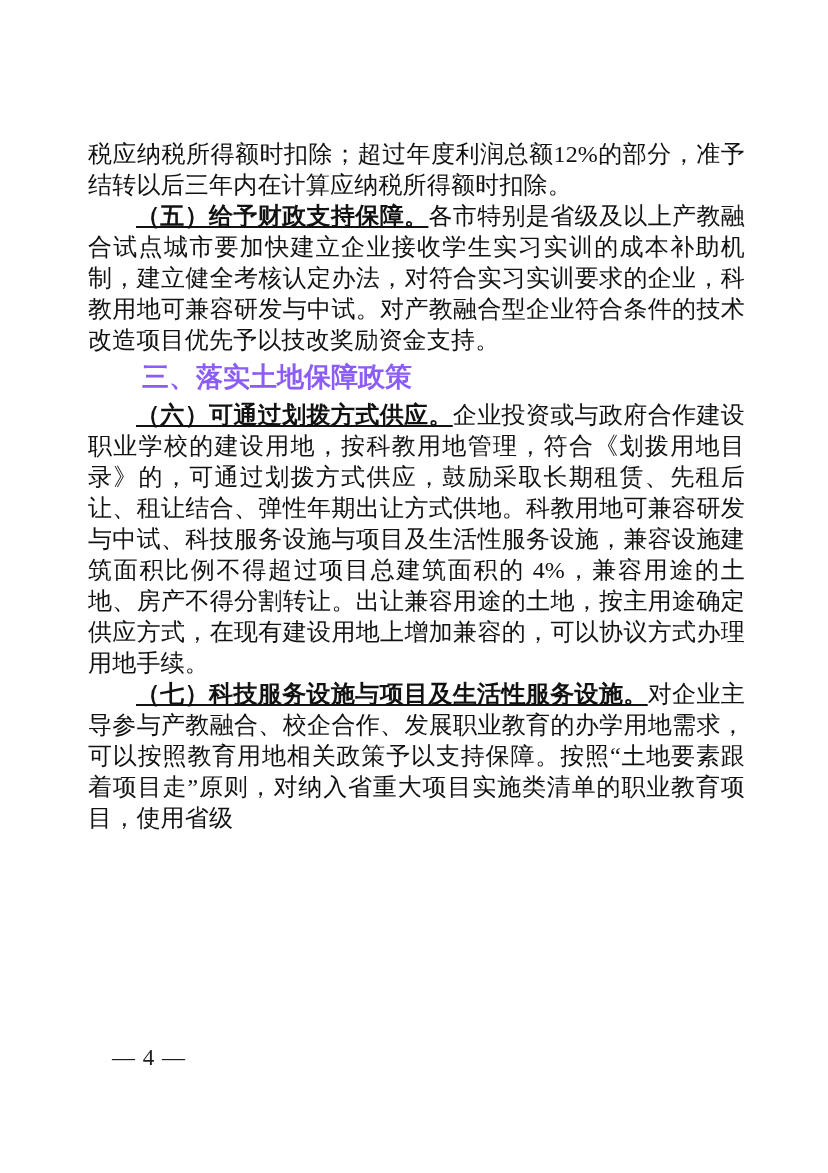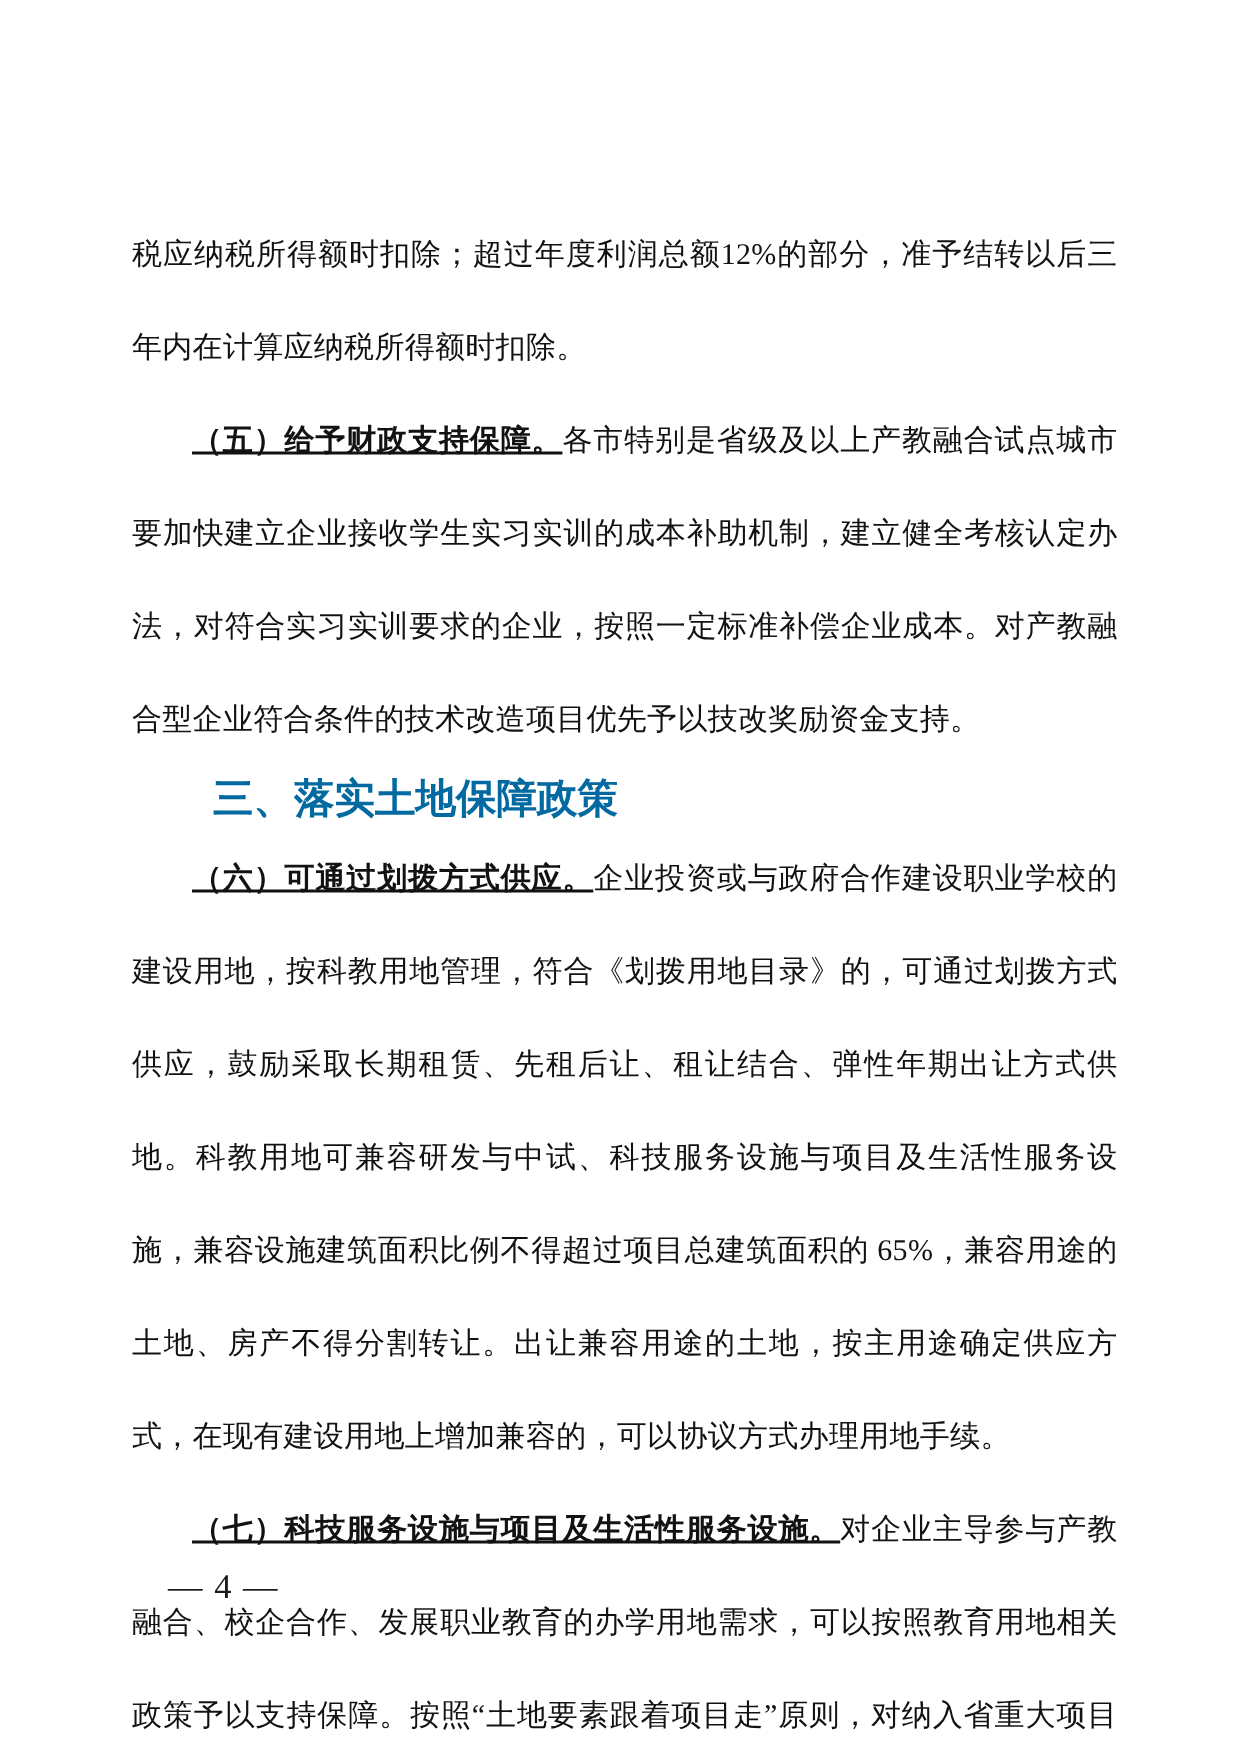--- a/index.html
+++ b/index.html
@@ -16,64 +16,64 @@
     color: #121212;
   }
   .content {
     position: absolute;
     left: 88px;
     top: 139px;
     width: 657px;
   }
   .para {
     margin: 0;
-    font-size: 20px;
-    line-height: 62px;
+    font-size: 24px;
+    line-height: 31px;
     text-align: justify;
     text-justify: inter-character;
     letter-spacing: 0.2px;
   }
   .para.indent {
     text-indent: 2em;
   }
   .para .lead {
     font-weight: 700;
     text-decoration: underline;
   }
   .heading {
     margin: 0;
     font-size: 27px;
     line-height: 43.8px;
     text-indent: 2em;
     font-weight: 700;
-    color: #0369a1;
+    color: #8b5cf6;
     font-family: "Liberation Sans", "DejaVu Sans", sans-serif;
   }
   .footer {
     position: absolute;
     left: 112px;
     top: 1044px;
     font-size: 23px;
     line-height: 28px;
     color: #1c1c1c;
     letter-spacing: 1px;
   }
 </style>
 </head>
 <body>
 
 <div class="page">
   <div class="content">
 
     <p class="para"><span>税应纳税所得额时扣除；超过年度利润总额12%的部分，准予结转以后三年内在计算应纳税所得额时扣除。</span></p>
 
-    <p class="para indent"><span class="lead">（五）给予财政支持保障。</span><span>各市特别是省级及以上产教融合试点城市要加快建立企业接收学生实习实训的成本补助机制，建立健全考核认定办法，对符合实习实训要求的企业，按照一定标准补偿企业成本。对产教融合型企业符合条件的技术改造项目优先予以技改奖励资金支持。</span></p>
+    <p class="para indent"><span class="lead">（五）给予财政支持保障。</span><span>各市特别是省级及以上产教融合试点城市要加快建立企业接收学生实习实训的成本补助机制，建立健全考核认定办法，对符合实习实训要求的企业，科教用地可兼容研发与中试。对产教融合型企业符合条件的技术改造项目优先予以技改奖励资金支持。</span></p>
 
     <h2 class="heading">三、落实土地保障政策</h2>
 
-    <p class="para indent"><span class="lead">（六）可通过划拨方式供应。</span><span>企业投资或与政府合作建设职业学校的建设用地，按科教用地管理，符合《划拨用地目录》的，可通过划拨方式供应，鼓励采取长期租赁、先租后让、租让结合、弹性年期出让方式供地。科教用地可兼容研发与中试、科技服务设施与项目及生活性服务设施，兼容设施建筑面积比例不得超过项目总建筑面积的 65%，兼容用途的土地、房产不得分割转让。出让兼容用途的土地，按主用途确定供应方式，在现有建设用地上增加兼容的，可以协议方式办理用地手续。</span></p>
+    <p class="para indent"><span class="lead">（六）可通过划拨方式供应。</span><span>企业投资或与政府合作建设职业学校的建设用地，按科教用地管理，符合《划拨用地目录》的，可通过划拨方式供应，鼓励采取长期租赁、先租后让、租让结合、弹性年期出让方式供地。科教用地可兼容研发与中试、科技服务设施与项目及生活性服务设施，兼容设施建筑面积比例不得超过项目总建筑面积的 4%，兼容用途的土地、房产不得分割转让。出让兼容用途的土地，按主用途确定供应方式，在现有建设用地上增加兼容的，可以协议方式办理用地手续。</span></p>
 
     <p class="para indent"><span class="lead">（七）科技服务设施与项目及生活性服务设施。</span><span>对企业主导参与产教融合、校企合作、发展职业教育的办学用地需求，可以按照教育用地相关政策予以支持保障。按照“土地要素跟着项目走”原则，对纳入省重大项目实施类清单的职业教育项目，使用省级</span></p>
 
   </div>
 
   <div class="footer"><span>— 4 —</span></div>
 </div>
 
 </body></html>

